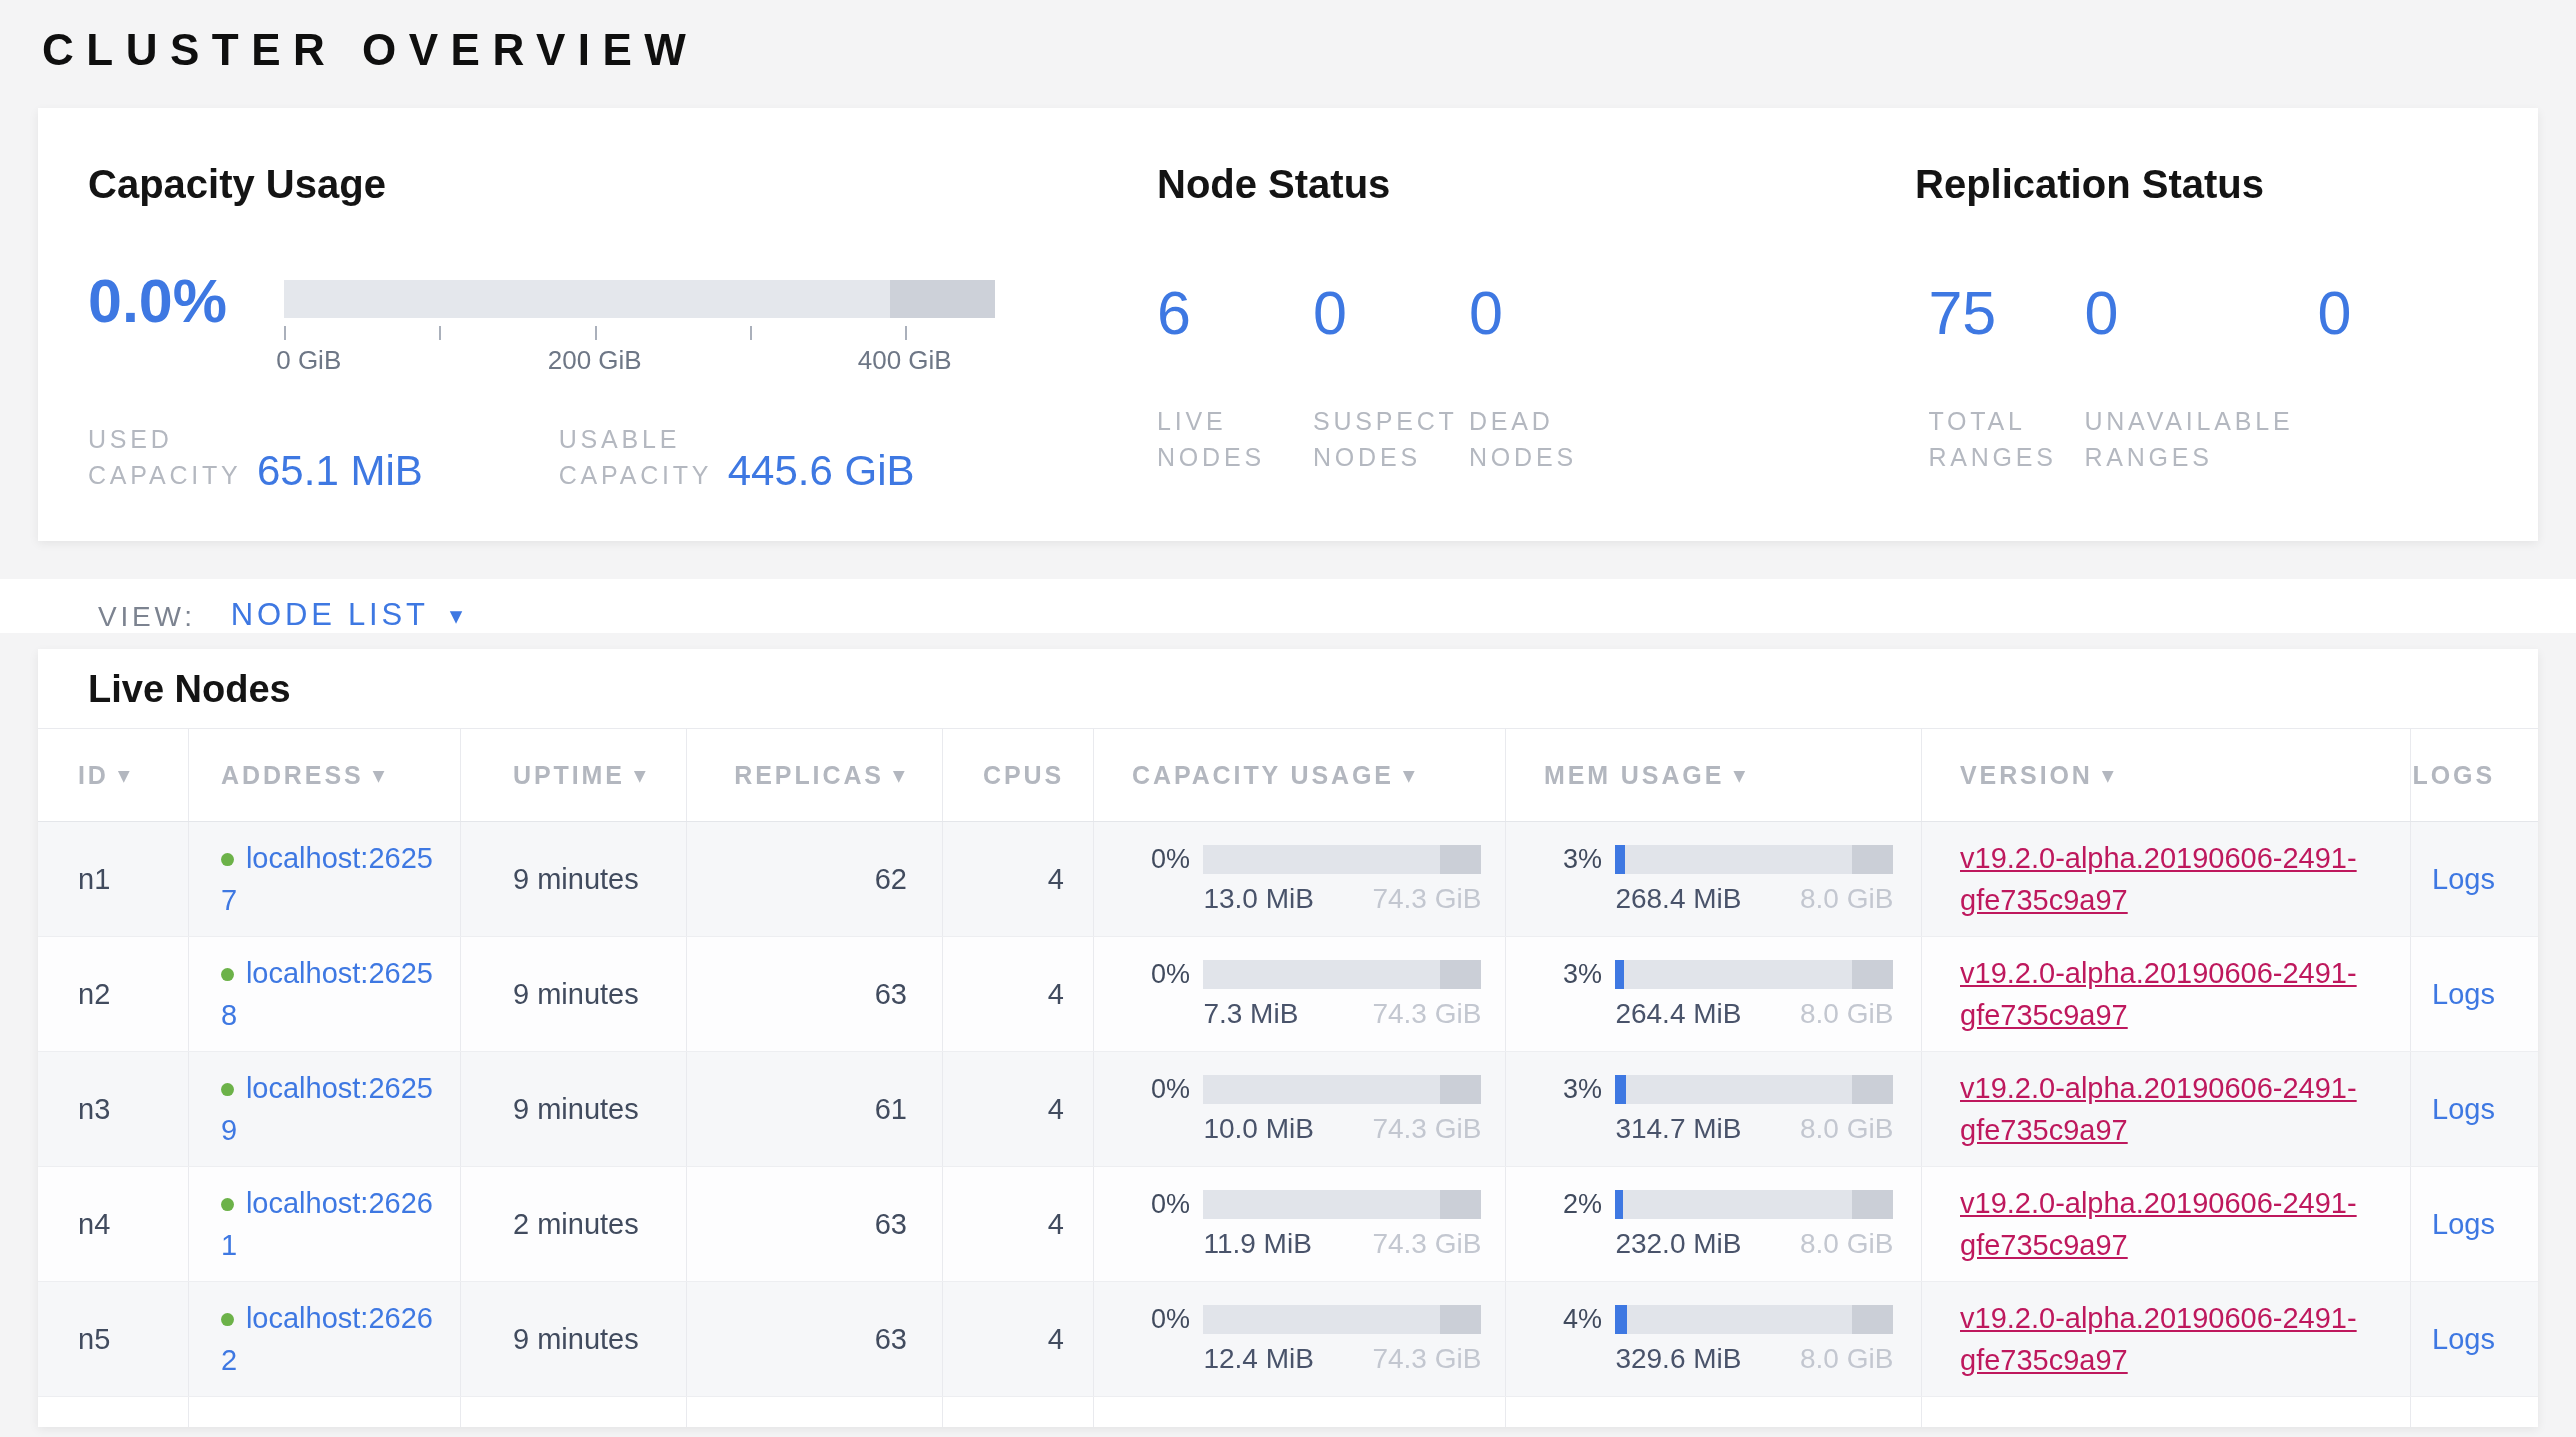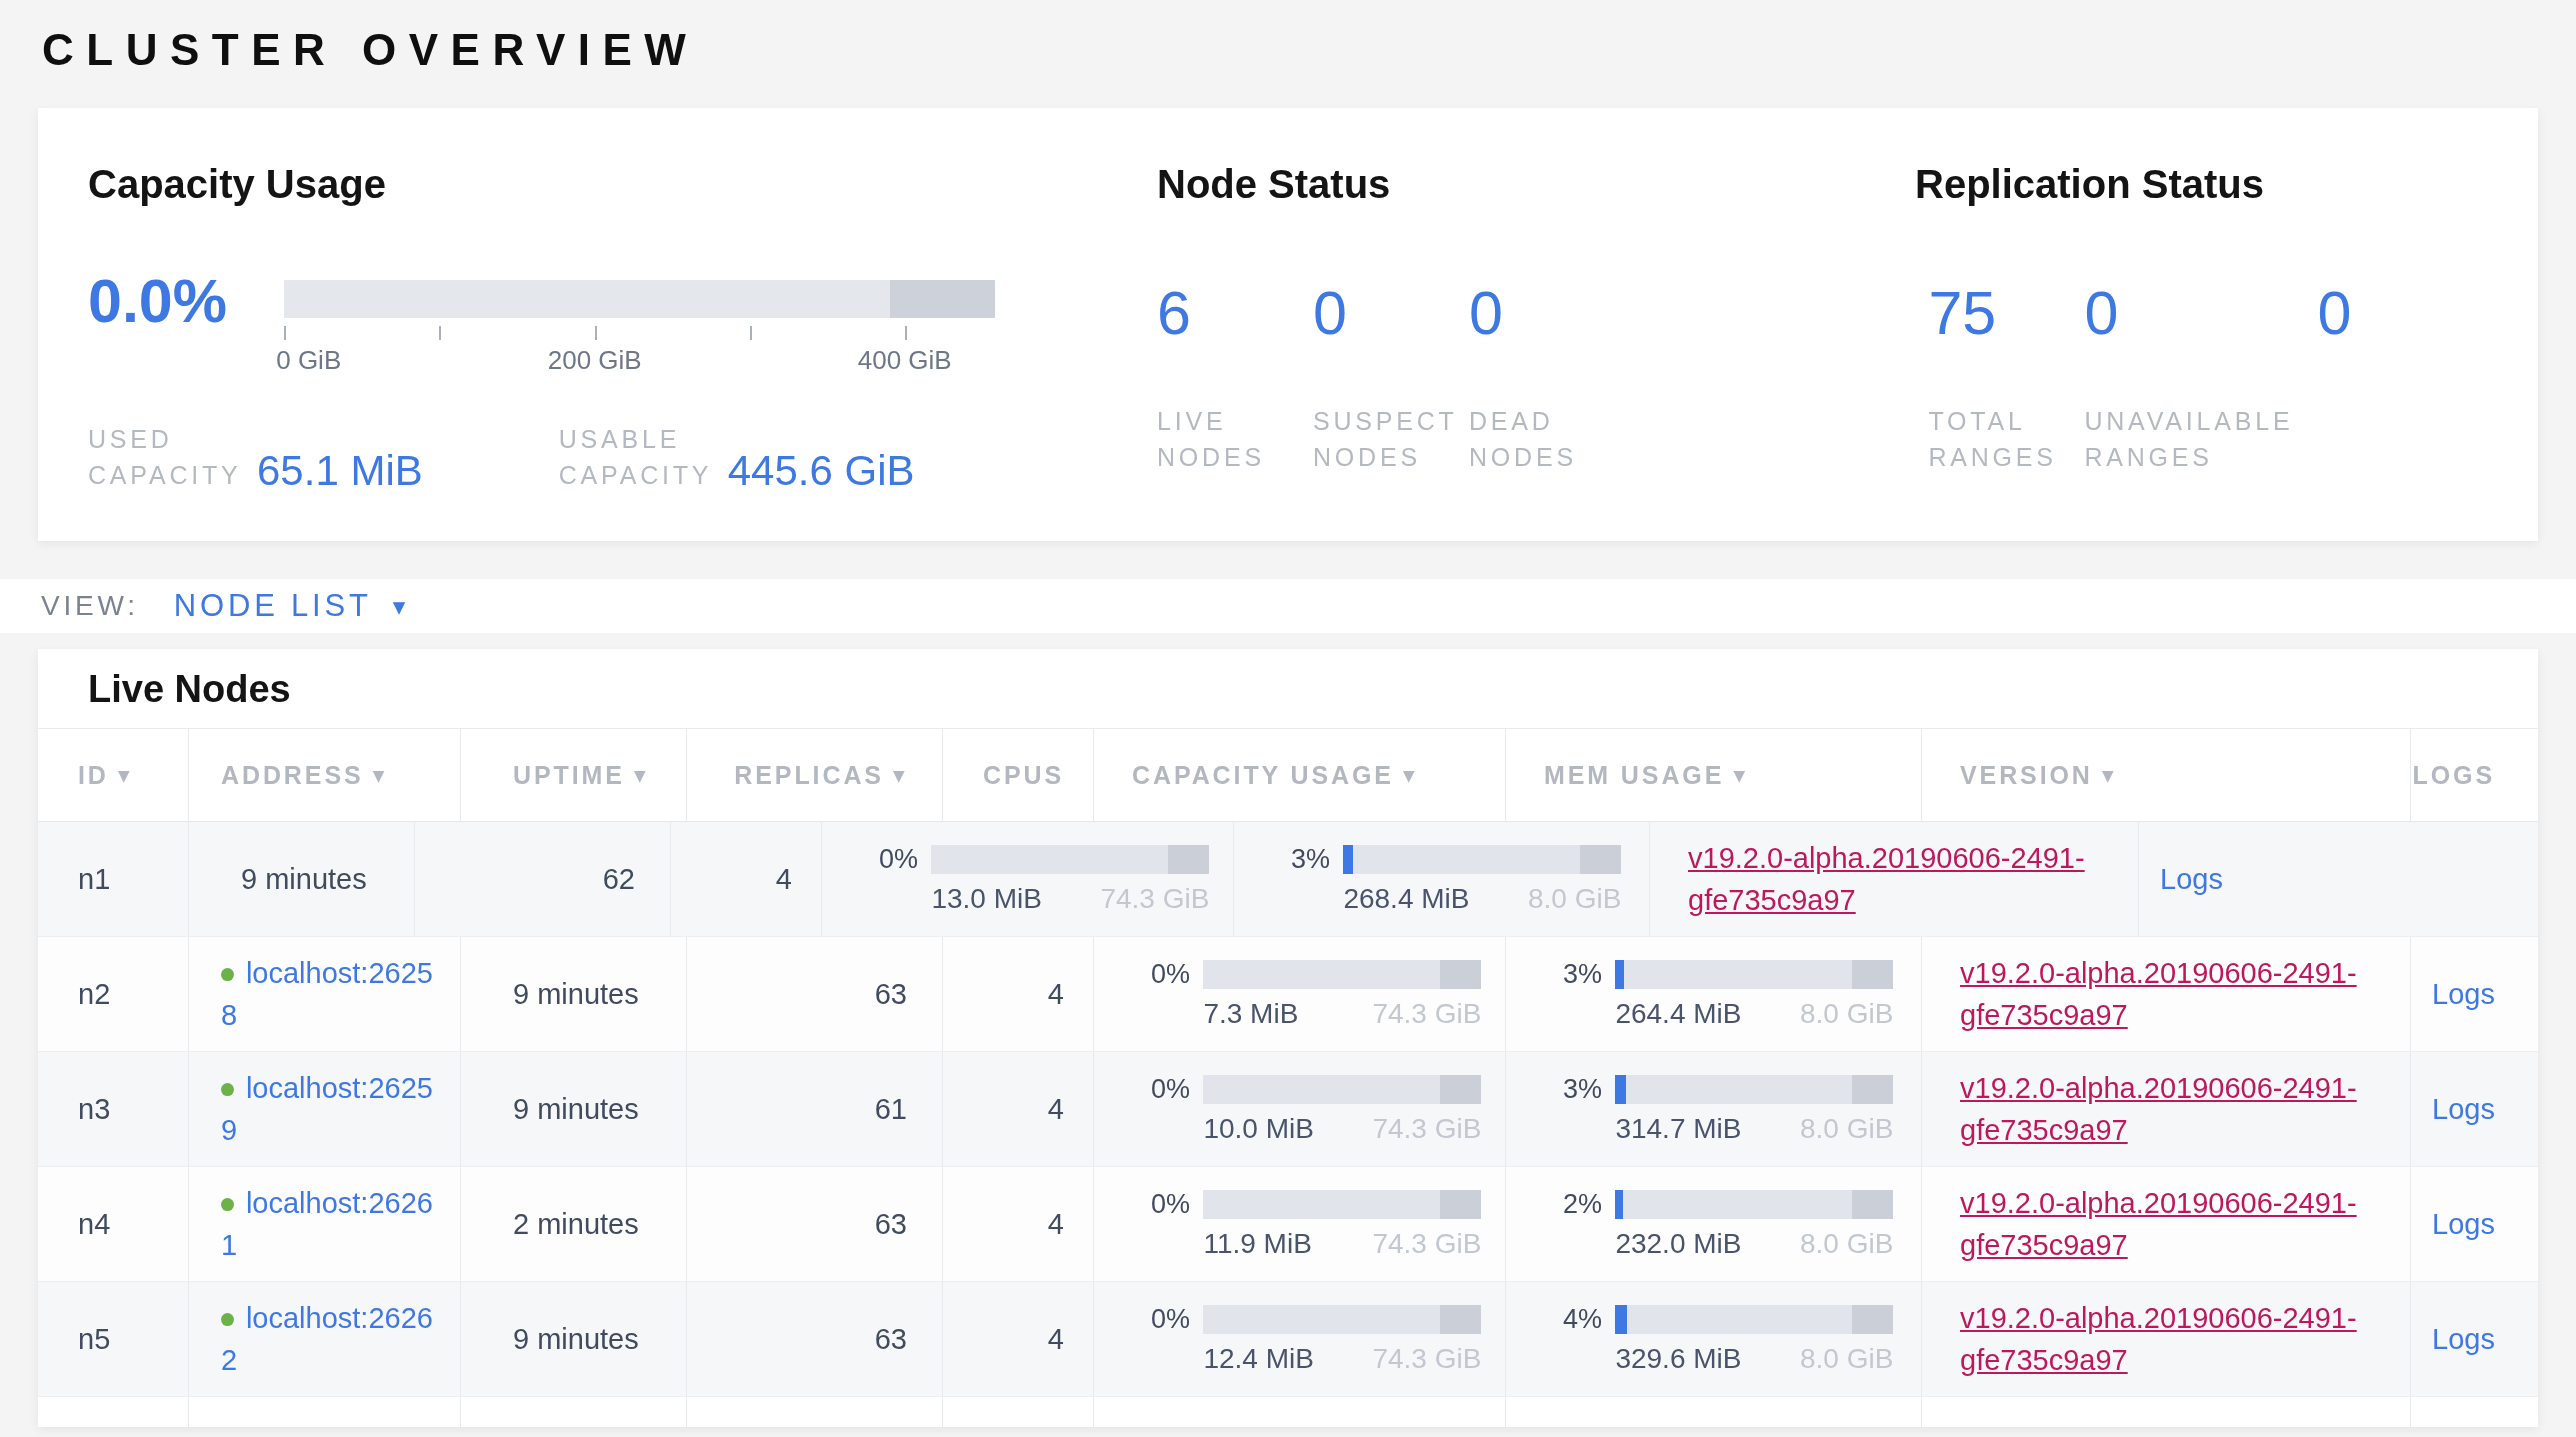--- a/index.html
+++ b/index.html
@@ -83,22 +83,22 @@
   .repl-cols   > :nth-child(3) { width: 220px; }
   .repl-indent { padding-left: 13.4px; }
   .labels-row .stat-label { margin-right: 0; }
 
   
   .view-bar {
     margin-top: 38px;
     height: 54px;
     background: #ffffff;
     display: flex;
-    align-items: center;
-    padding-left: 41px;
+    align-items: flex-end;
+    padding-left: 98px;
   }
   .view-label { font-size: 28px; letter-spacing: 3.8px; color: #7c8390; margin-right: 35px; }
   .view-select { display: flex; align-items: center; cursor: pointer; }
   .view-selected { font-size: 31px; letter-spacing: 3.8px; color: var(--accent); }
   .caret { font-size: 25px; color: var(--accent); margin-left: 21px; }
 
   
   .nodes-card {
     margin: 16.3px 38px 0 38px;
     height: 778px;
@@ -288,20 +288,25 @@
         <div class="th col-logs">
           <span>LOGS</span>
         </div>
       </div>
 
       <div id="tbody">
   <div class="table-row">
     <div class="td col-id">
       <span>n1</span>
     </div>
+    <div class="td col-addr">
+      <div class="addr-wrap">
+        <span class="live-dot"></span><a class="link">localhost:26257</a>
+      </div>
+    </div>
     <div class="td col-uptime">
       <span>9 minutes</span>
     </div>
     <div class="td col-replicas">
       <span>62</span>
     </div>
     <div class="td col-cpus">
       <span>4</span>
     </div>
     <div class="td col-cap">

